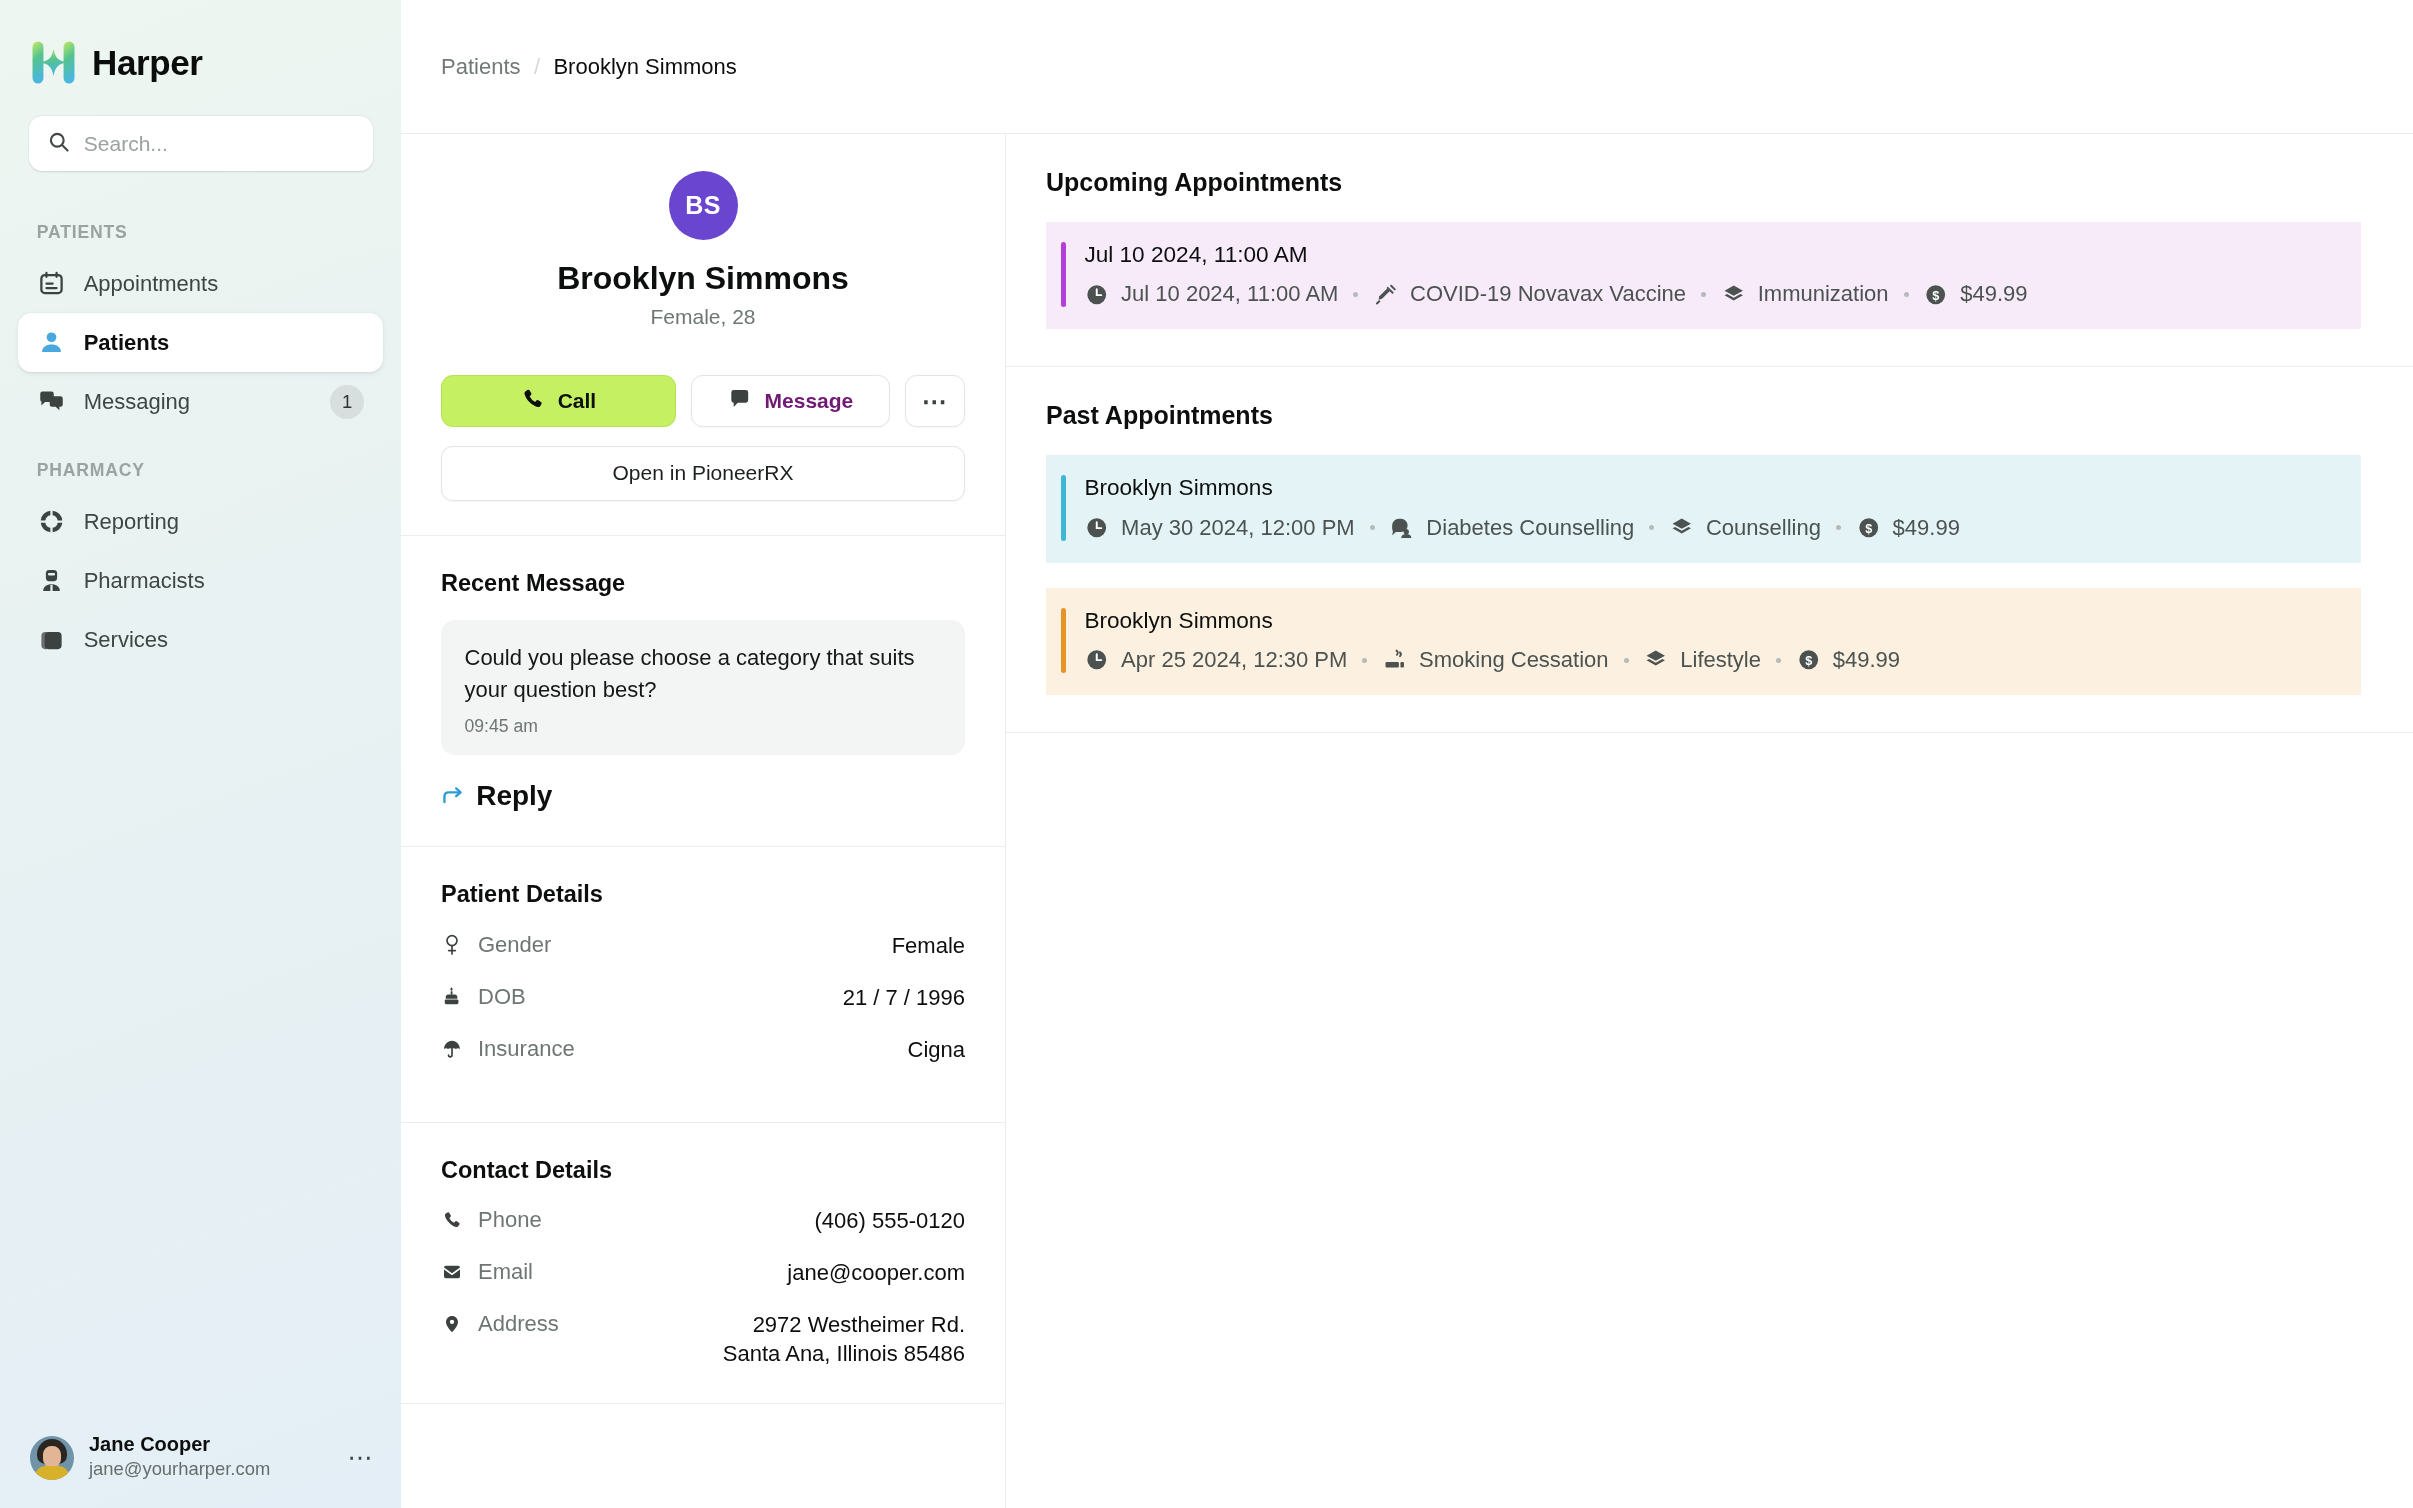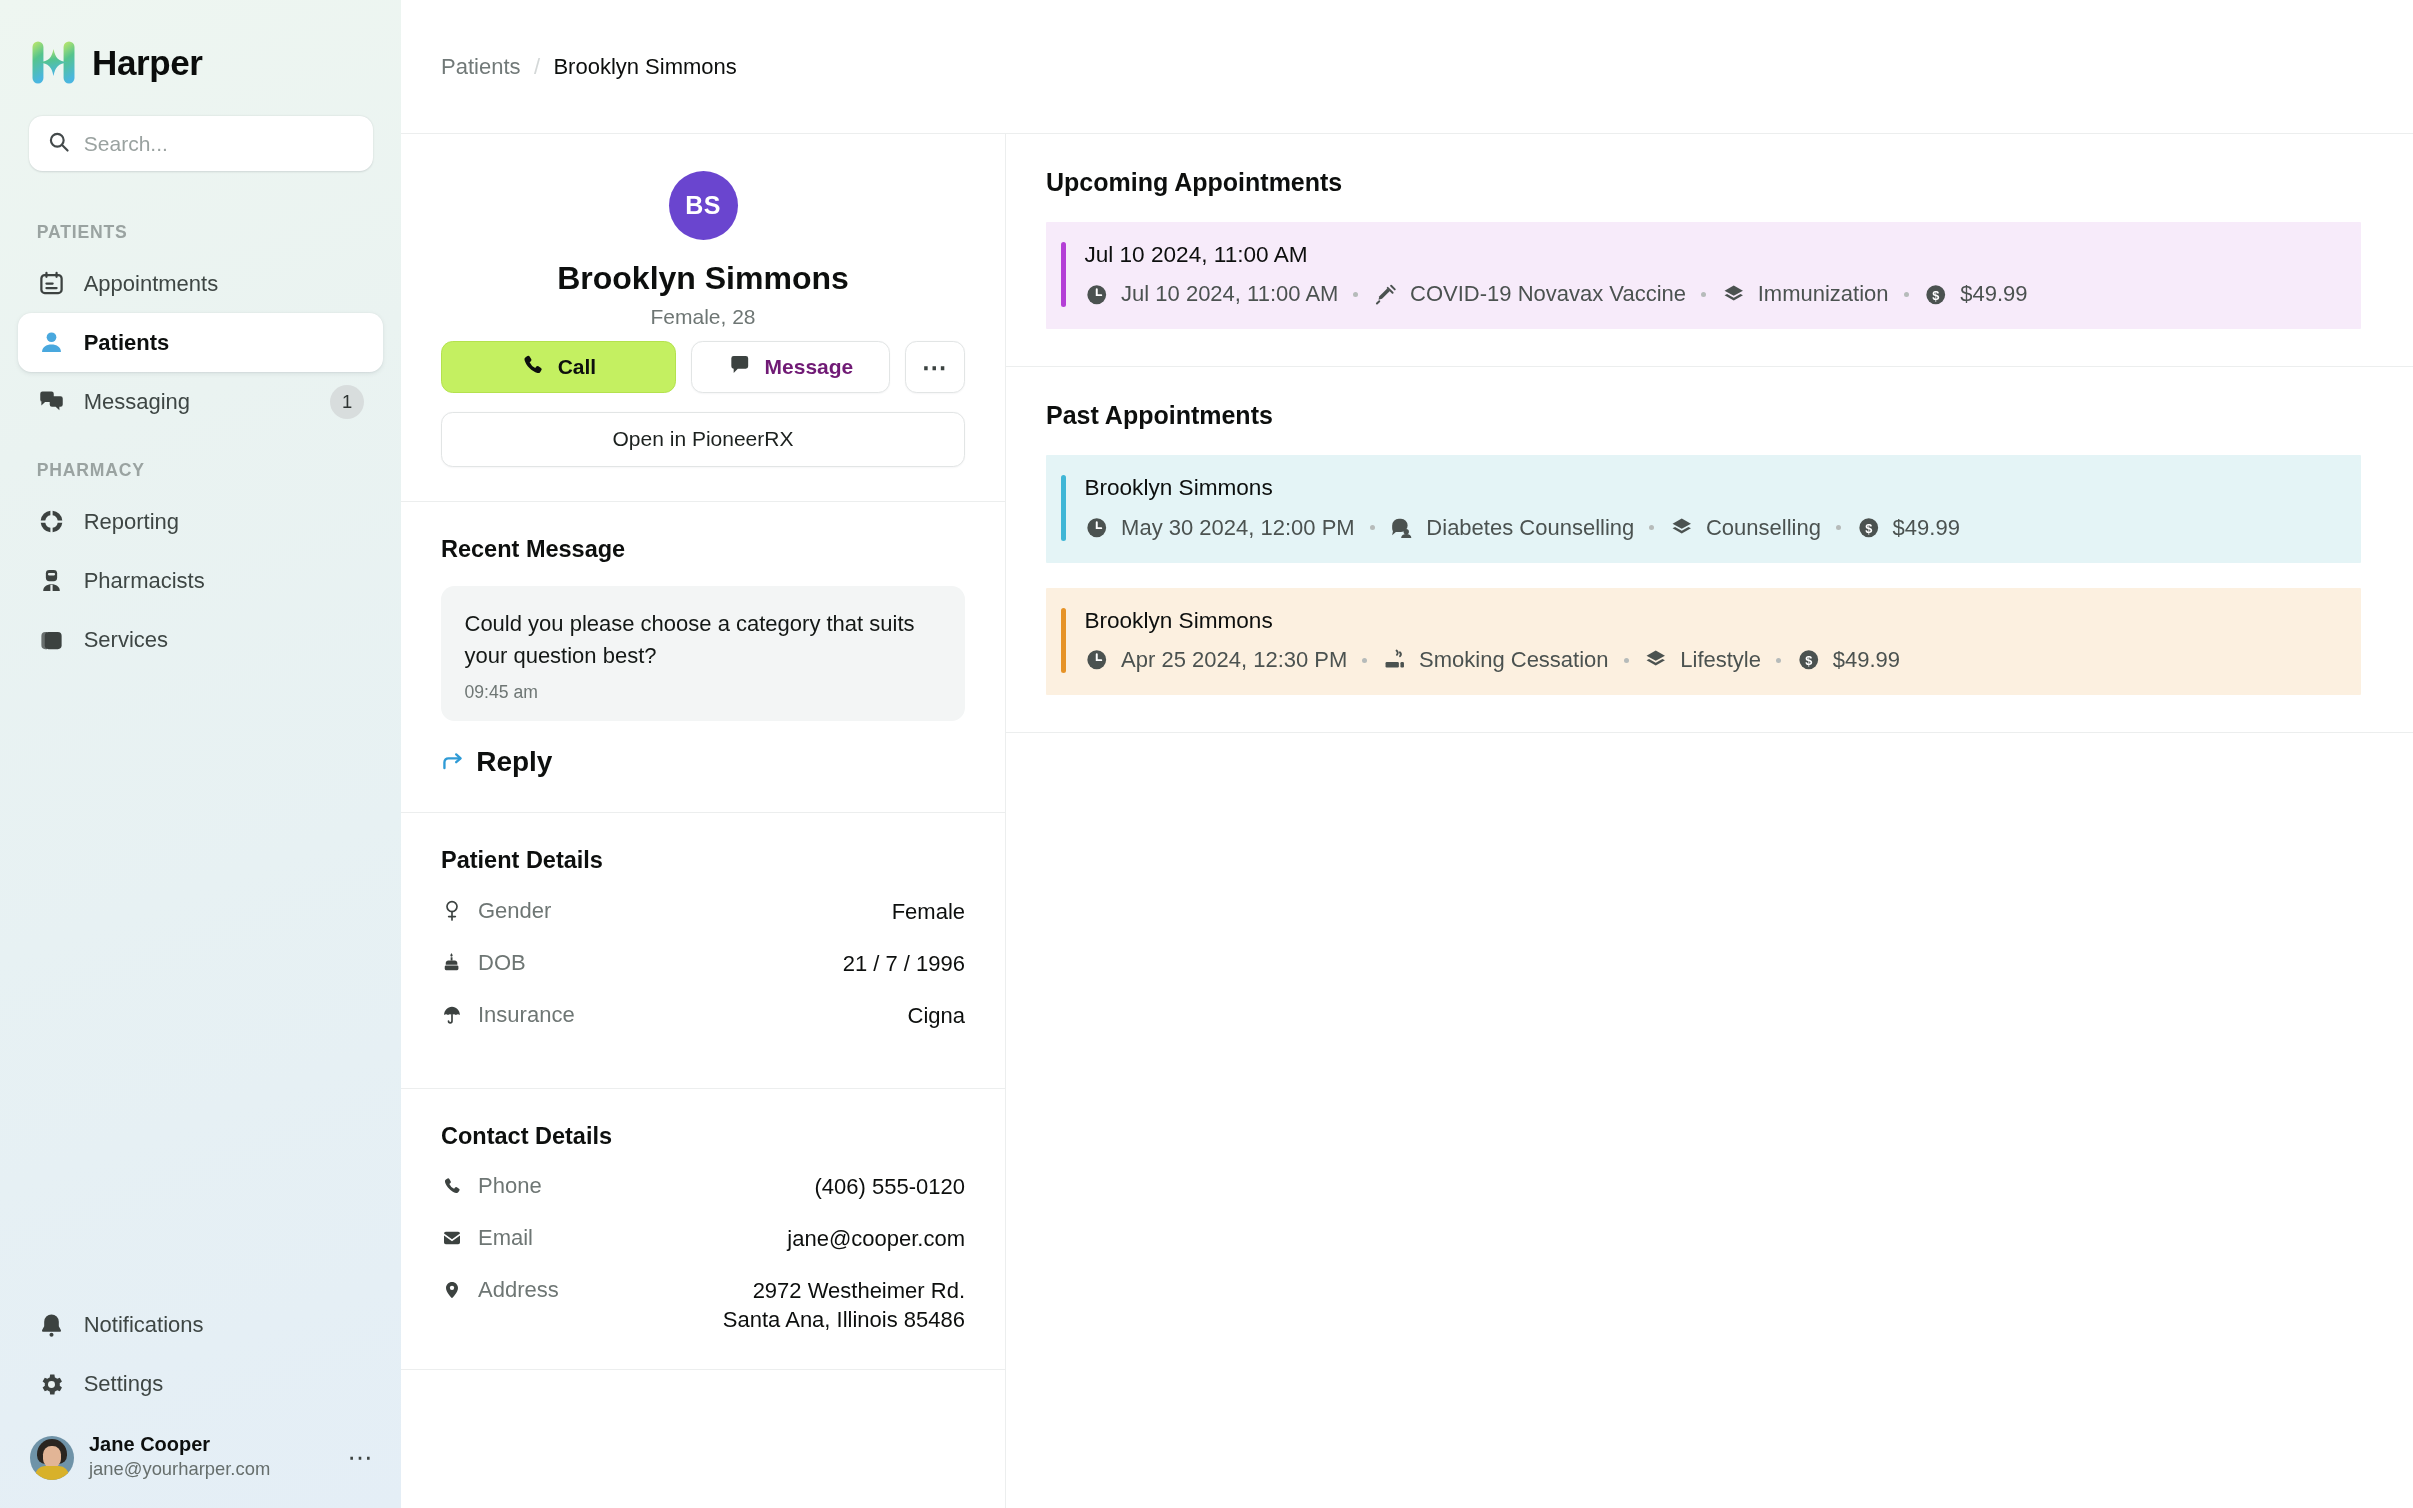--- a/index.html
+++ b/index.html
@@ -98,21 +98,21 @@
   .panel.profile { padding-top: 37px; padding-bottom: 34px; }
 
   .patient-avatar {
     width: 69px; height: 69px; border-radius: 50%; background: #6a45cf;
     color: #ffffff; font-size: 25px; font-weight: 700; margin: 0 auto;
     display: flex; align-items: center; justify-content: center; letter-spacing: 0.4px;
   }
   .patient-name { text-align: center; font-size: 32px; font-weight: 700; color: #0d0f0e; margin-top: 20px; }
   .patient-sub { text-align: center; font-size: 21px; color: #6e7674; margin-top: 8.4px; }
 
-  .action-row { display: flex; gap: 15px; margin-top: 12px; }
+  .action-row { display: flex; gap: 15px; margin-top: 46px; }
   .btn {
     height: 52px; border-radius: 11.7px; display: flex; align-items: center;
     justify-content: center; gap: 13.4px; font-size: 21px; font-weight: 700;
     cursor: pointer; border: 0.8px solid transparent; background: #fff;
     font-family: "Liberation Sans", sans-serif;
   }
   .btn-call { flex: 1 1 auto; background: #c4f061; color: #0d0f0e; border-color: #b4e24e; }
   .btn-message { flex: 0 0 199px; border-color: #e2e5e5; color: #701a75; box-shadow: 0 0.8px 1.7px rgba(16,24,40,.04); }
   .btn-more { flex: 0 0 60px; border-color: #e2e5e5; color: #3b4240; font-size: 25px; letter-spacing: 1.7px; box-shadow: 0 0.8px 1.7px rgba(16,24,40,.04); }
   .btn-wide {
@@ -268,40 +268,20 @@
             <rect class="ico-dark" x="6" y="5.4" width="15" height="15.2" rx="3.4"></rect>
             <path class="ico-dark" d="M3 8.6a3.4 3.4 0 013.4-3.2H8v15.2H6.4A3.4 3.4 0 013 17.2z" opacity=".75"></path>
           </svg>
         </span>
         <span class="nav-label">Services</span>
       </div>
     </div>
 
     <div class="sb-spacer"></div>
 
-    <div class="nav-bottom">
-      <div class="nav-item">
-        <span class="nav-icon">
-          <svg width="27" height="27" viewBox="0 0 24 24">
-            <path class="ico-dark" d="M12 2.2a6.5 6.5 0 00-6.5 6.5v3.9L3.7 16a1 1 0 00.9 1.5h14.8a1 1 0 00.9-1.5l-1.8-3.4V8.7A6.5 6.5 0 0012 2.2z"></path>
-            <circle class="ico-dark" cx="12" cy="20.2" r="1.8"></circle>
-          </svg>
-        </span>
-        <span class="nav-label">Notifications</span>
-      </div>
-      <div class="nav-item">
-        <span class="nav-icon">
-          <svg width="27" height="27" viewBox="0 0 24 24">
-            <path class="ico-dark" d="M19.4 12a7.5 7.5 0 00-.1-1.2l2-1.5-1.9-3.3-2.4.9a7.5 7.5 0 00-2-1.2l-.4-2.5h-3.8l-.4 2.5a7.5 7.5 0 00-2 1.2l-2.4-.9-1.9 3.3 2 1.5a7.5 7.5 0 000 2.4l-2 1.5 1.9 3.3 2.4-.9a7.5 7.5 0 002 1.2l.4 2.5h3.8l.4-2.5a7.5 7.5 0 002-1.2l2.4.9 1.9-3.3-2-1.5c.1-.4.1-.8.1-1.2z"></path>
-            <circle cx="12" cy="12" r="3.1" fill="#e9f1f0"></circle>
-          </svg>
-        </span>
-        <span class="nav-label">Settings</span>
-      </div>
-    </div>
 
     <div class="user-row">
       <span class="avatar-photo">
         <span class="hair"></span>
           <span class="face"></span>
           <span class="shirt"></span>
       </span>
       <span class="user-meta">
         <div class="user-name">Jane Cooper</div>
         <div class="user-email">jane@yourharper.com</div>

